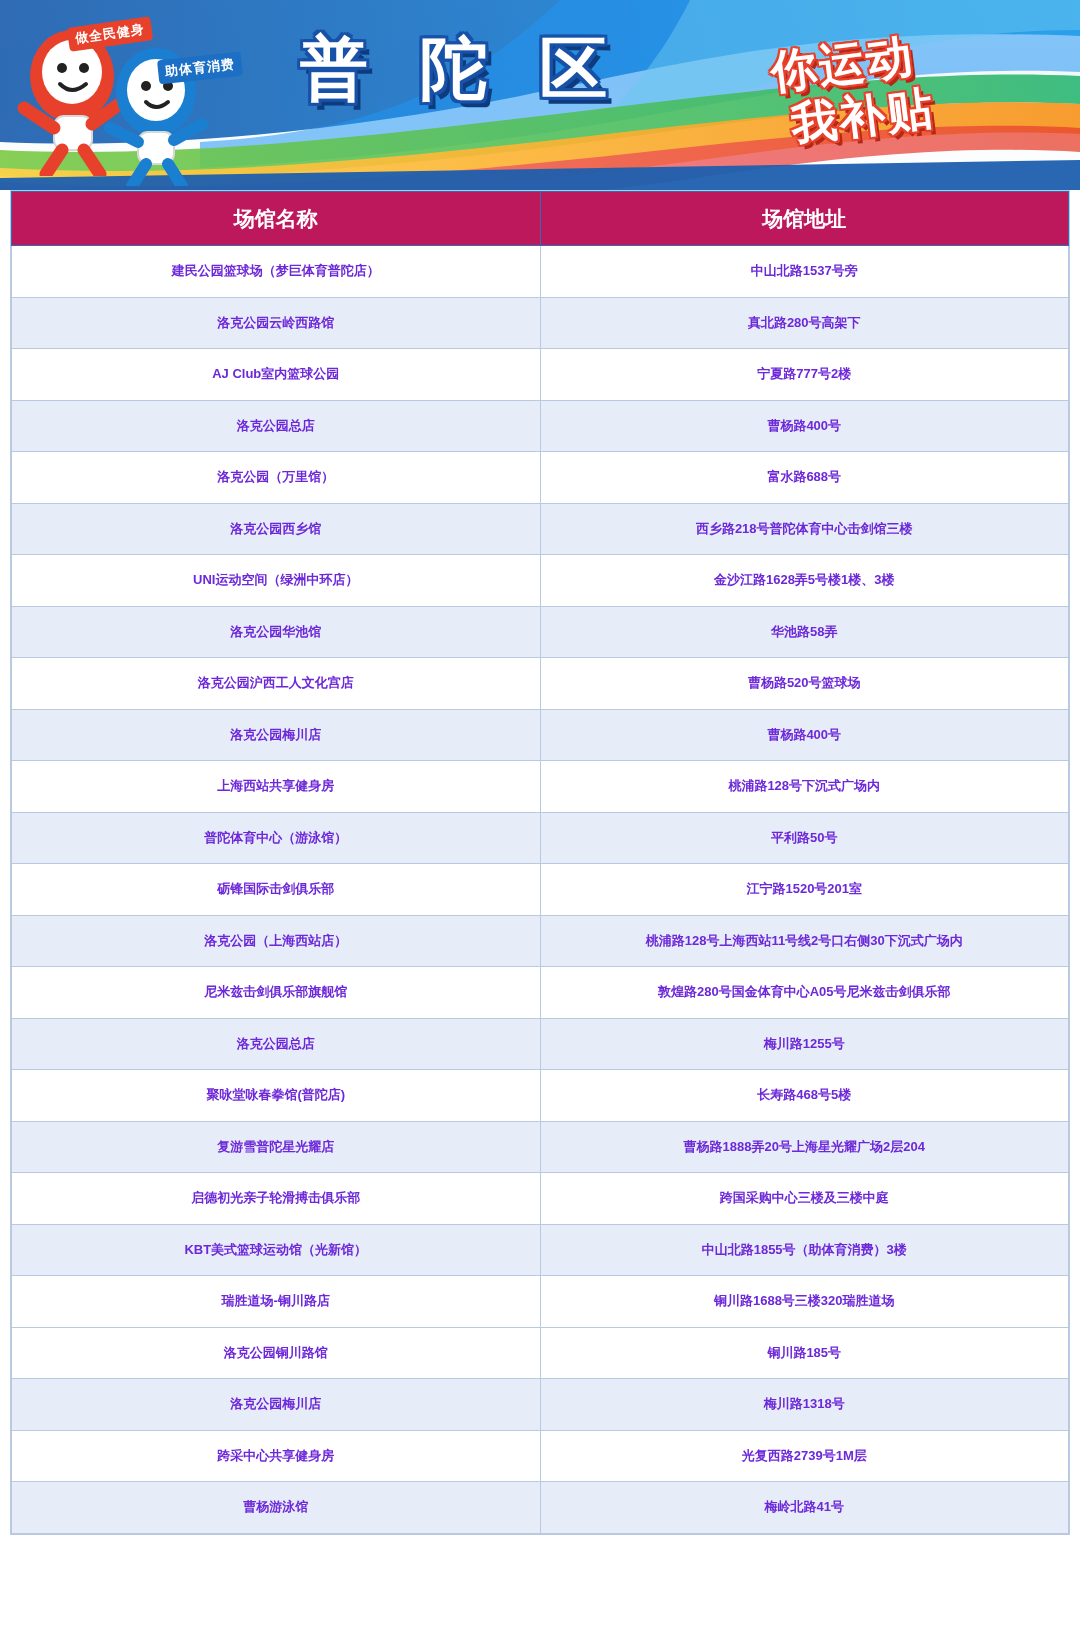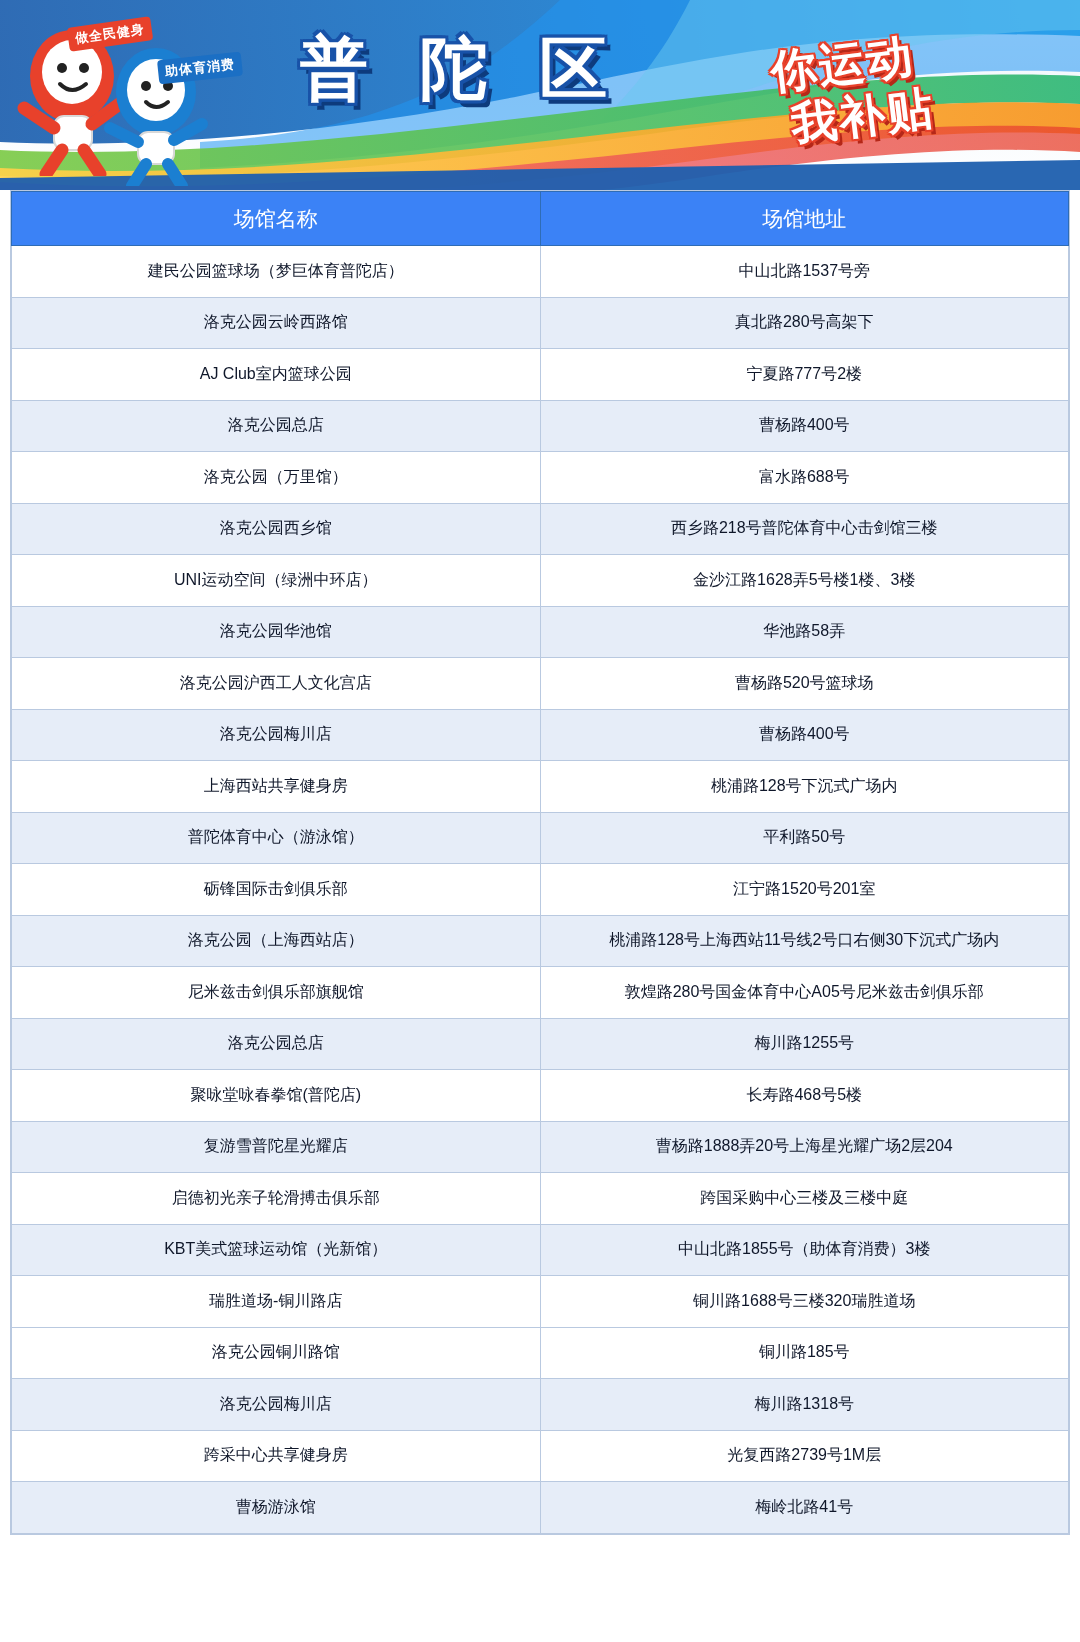--- a/index.html
+++ b/index.html
@@ -88,31 +88,32 @@
   table {
     border-collapse: collapse;
     width: 100%;
     table-layout: fixed;
   }
   th, td {
     border: 1px solid #b9c9e0;
     text-align: center;
     vertical-align: middle;
     height: 50.5px;
-    font-size: 16px;
+    font-size: 13px;
     padding: 0 8px;
-    color: #0f172a;
+    color: #6d28d9;
     white-space: nowrap;
     overflow: hidden;
+    font-weight: bold;
   }
   thead th {
-    background: #3b82f6;
+    background: #be185d;
     color: #ffffff;
     font-size: 21px;
-    font-weight: normal;
+    font-weight: bold;
     height: 53px;
     border-color: #2f6cb5;
   }
   col.c1 { width: 50%; }
   col.c2 { width: 50%; }
   tbody tr.odd td { background: #ffffff; }
   tbody tr.even td { background: #e6edf8; }
 </style>
 </head>
 <body>

